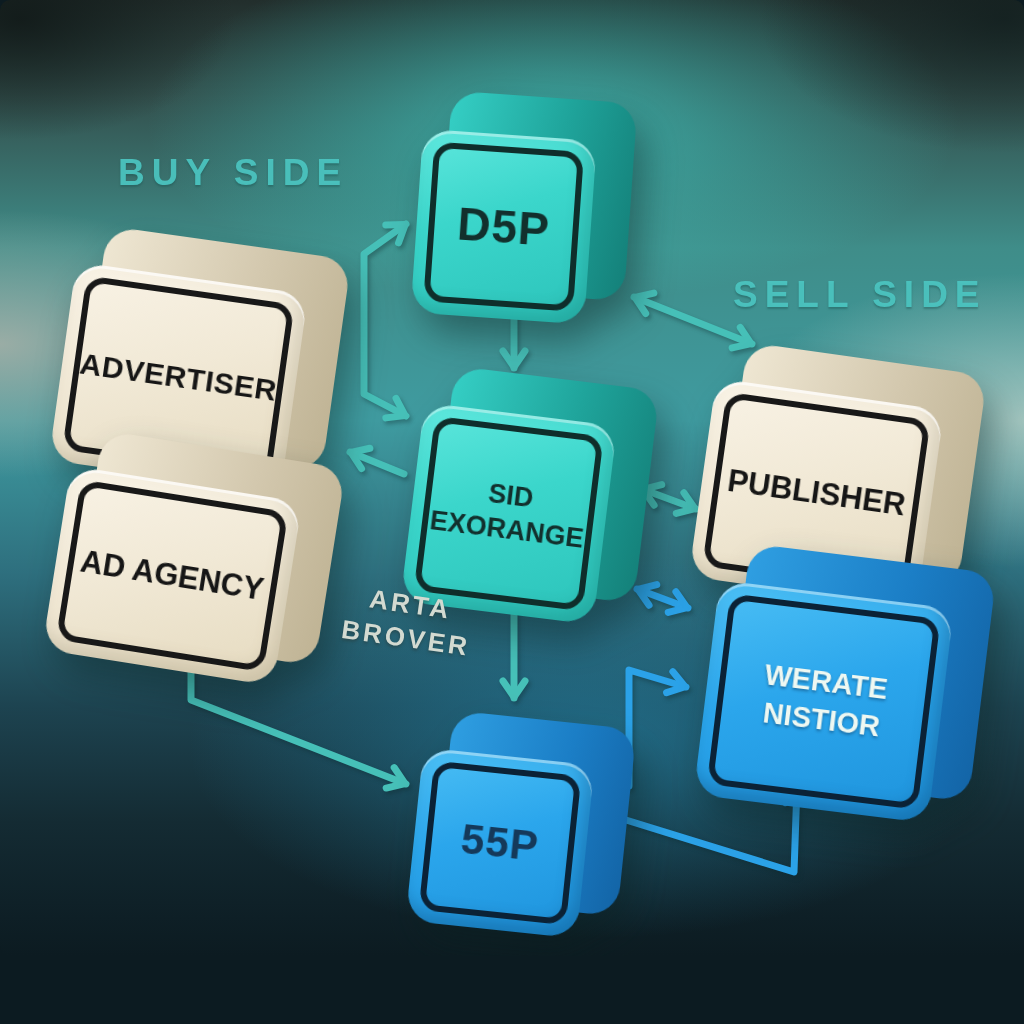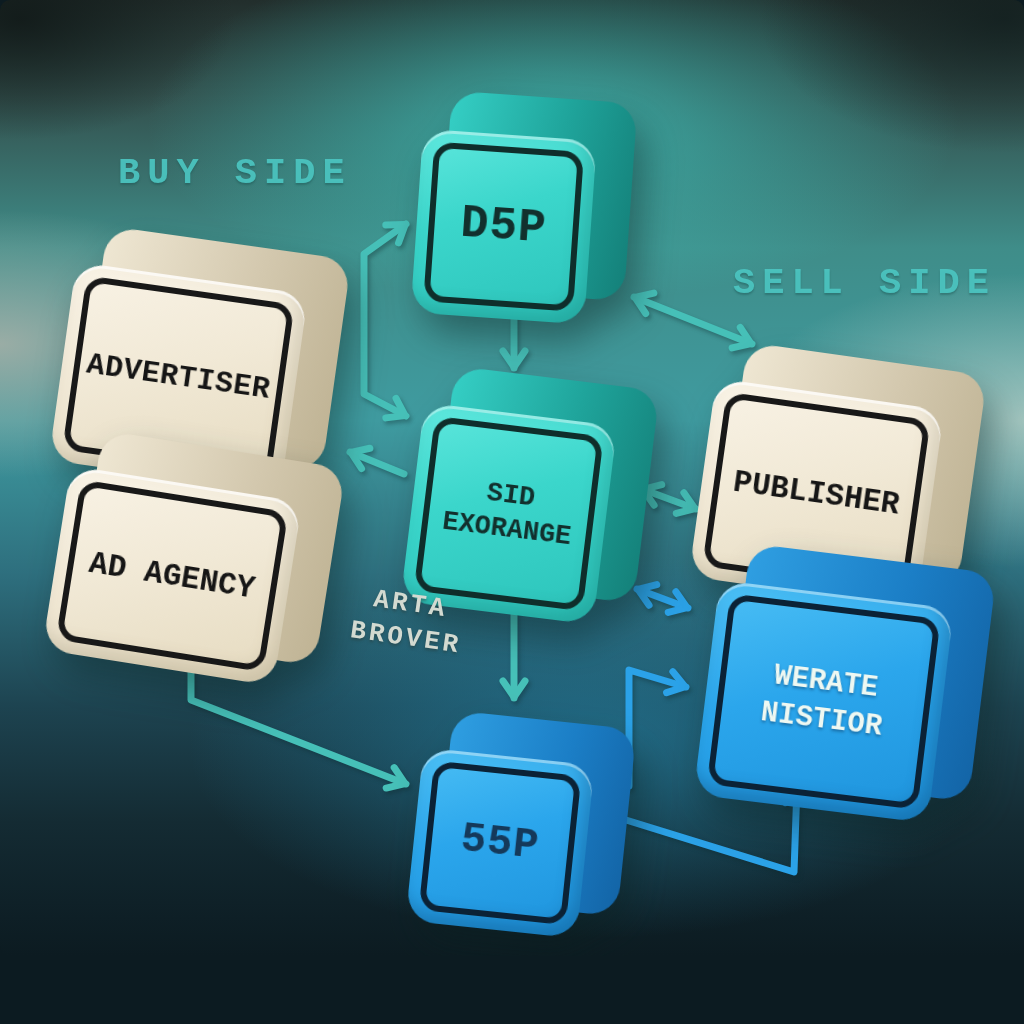--- a/index.html
+++ b/index.html
@@ -1,18 +1,18 @@
 <!DOCTYPE html>
 <html><head>
 <meta charset="utf-8">
 <style>
   html,body { margin:0; padding:0; background:#0c1b21; }
   .canvas {
     position:relative; width:1024px; height:956px; overflow:hidden;
-    font-family:Liberation Mono, monospace;
+    font-family:Liberation Sans, sans-serif;
     background:
       radial-gradient(ellipse 30% 18% at 2% 2%, rgba(16,24,23,0.85), rgba(16,24,23,0) 70%),
       radial-gradient(ellipse 34% 20% at 98% 2%, rgba(16,28,28,0.75), rgba(16,28,28,0) 70%),
       radial-gradient(ellipse 55% 26% at 54% 13%, rgba(62,205,198,0.70), rgba(62,205,198,0) 72%),
       radial-gradient(ellipse 38% 20% at 0% 36%, rgba(170,177,168,0.85), rgba(170,177,168,0) 70%),
       radial-gradient(ellipse 40% 22% at 100% 44%, rgba(186,206,197,0.80), rgba(186,206,197,0) 70%),
       radial-gradient(ellipse 55% 28% at 58% 78%, rgba(38,145,185,0.55), rgba(38,145,185,0) 72%),
       linear-gradient(180deg, #222e2c 0%, #33504d 10%, #3f8d89 26%, #3f9ba0 44%, #2e6f7e 60%, #1d4350 74%, #142b33 86%, #0e1f26 96%, #0c1b21 100%);
     border-radius: 10px;
   }
@@ -61,21 +61,21 @@
   .n-pub { left:704px; top:356px; width:268px; height:240px; transform:rotate(8deg); }
   .n-pub .nlabel { font-size:31px; }
   .n-wer { left:708px; top:556px; width:274px; height:256px; transform:rotate(7deg); }
   .n-wer .nlabel { font-size:29px; line-height:1.3; }
   .n-ssp { left:416px; top:718px; width:210px; height:214px; transform:rotate(6deg); }
   .n-ssp .nlabel { font-size:42px; letter-spacing:1px; }
 
   .zone-label { position:absolute; z-index:3; font-weight:bold; font-size:37px; letter-spacing:7px;
     color:rgba(76,198,193,0.92); text-shadow:0 2px 2px rgba(25,80,78,0.40); }
   .lb-buy  { left:118px; top:152px; }
-  .lb-sell { left:733px; top:262px; }
+  .lb-sell { left:733px; top:274px; }
   .lb-arta { position:absolute; z-index:3; left:338px; top:588px; width:140px; text-align:center;
     font-weight:bold; font-size:26px; letter-spacing:3px; line-height:1.3; white-space:pre-line;
     color:#d3dad1; transform:rotate(8deg); text-shadow:0 2px 3px rgba(40,60,58,0.55); }
 </style>
 </head>
 <body>
 
 <div class="canvas">
 
   <svg class="arrows" width="1024" height="1024" viewBox="0 0 1024 1024">

